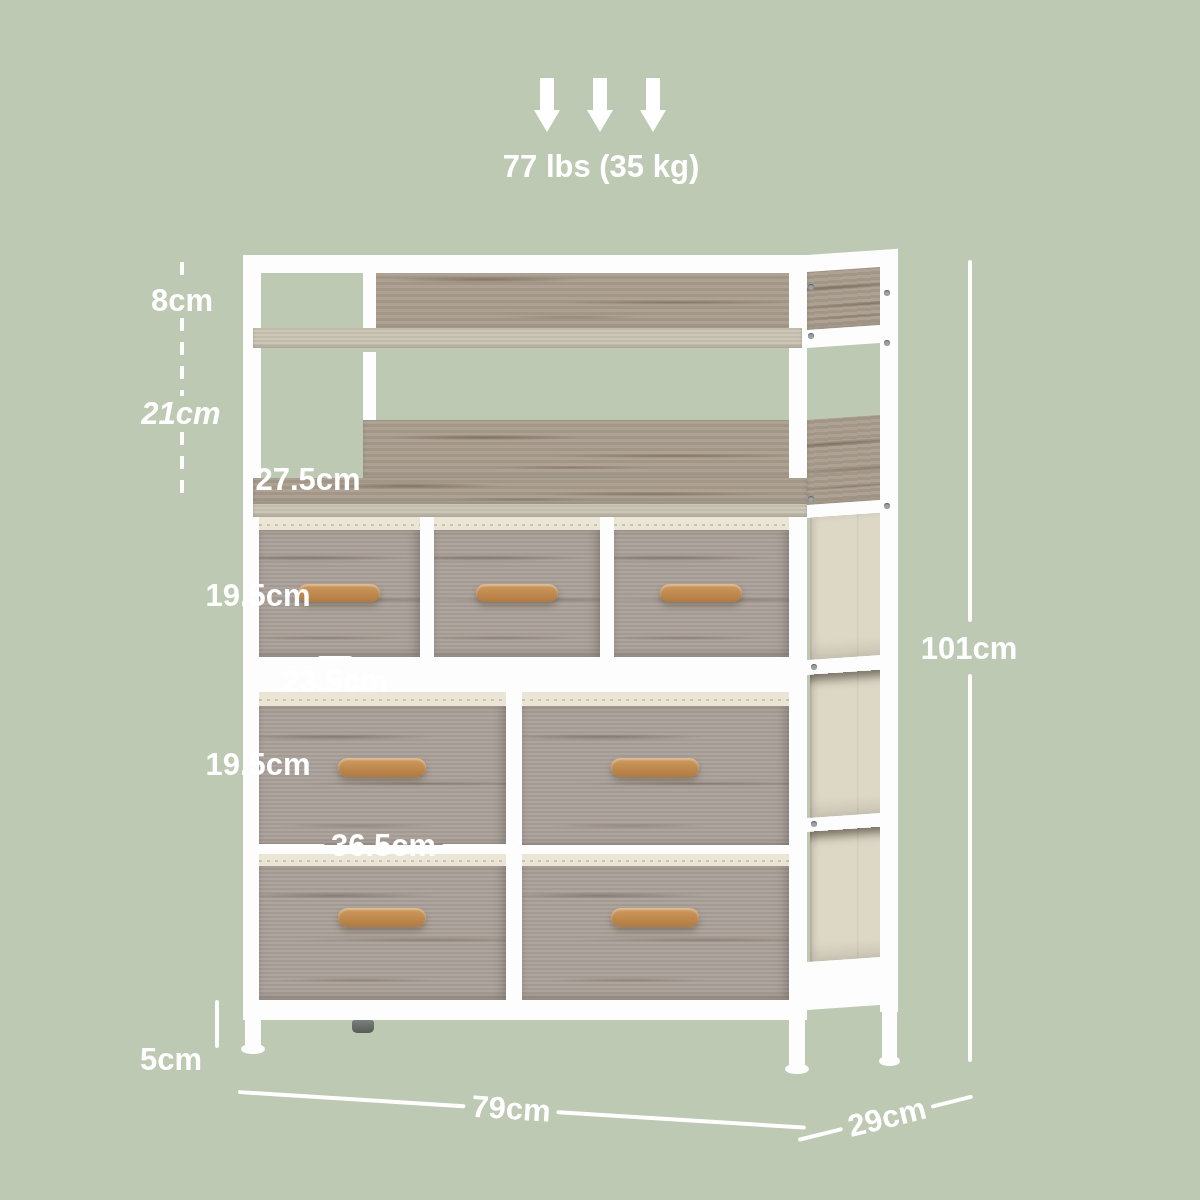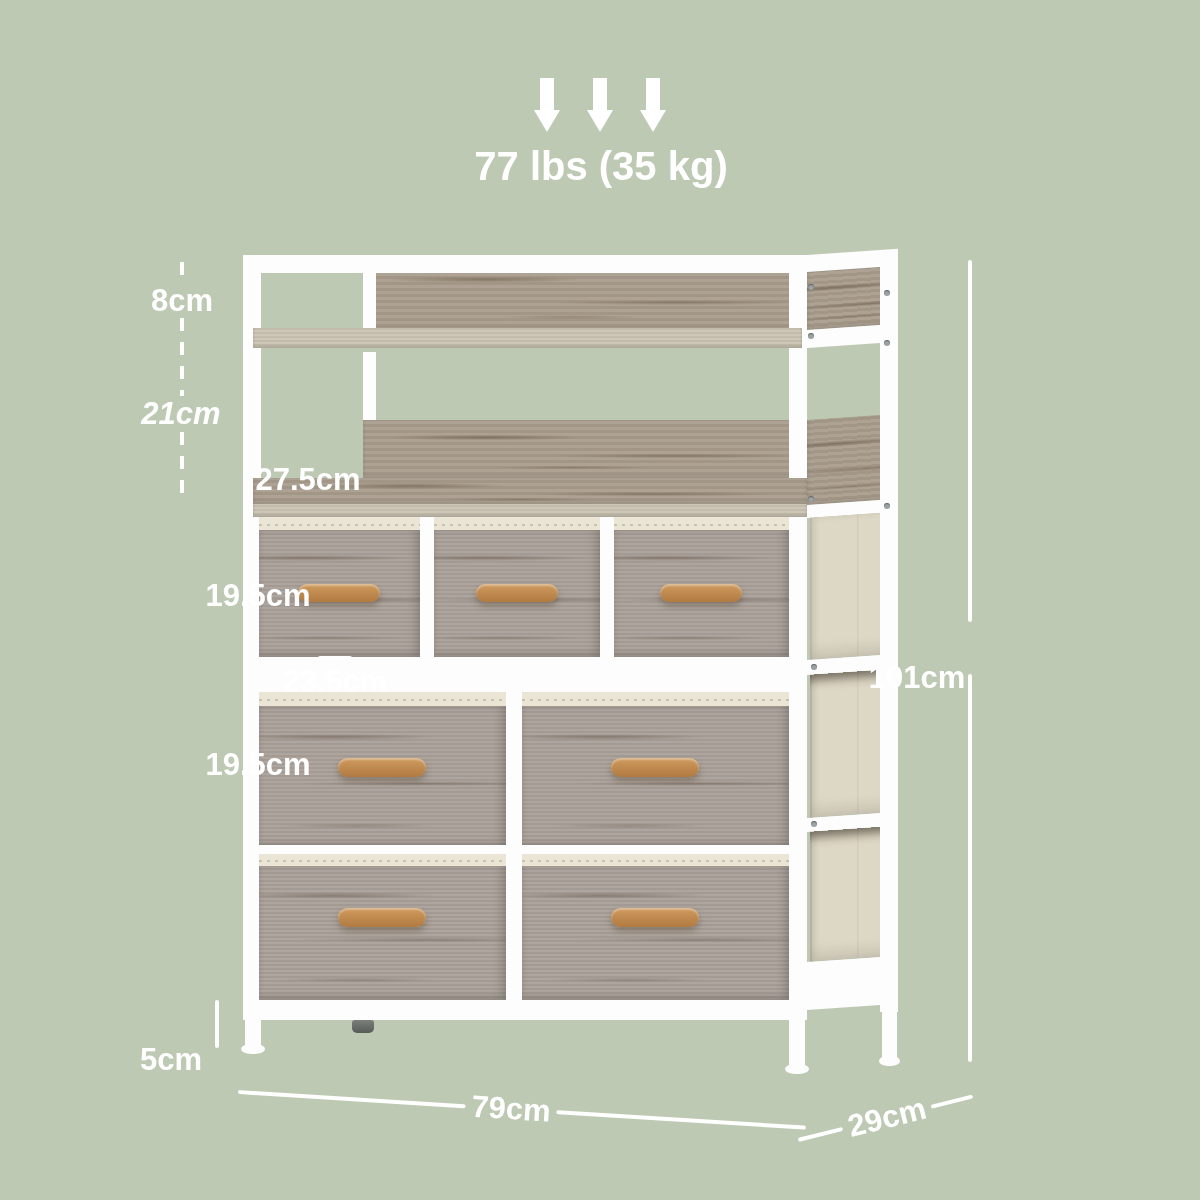--- a/index.html
+++ b/index.html
@@ -38,21 +38,21 @@
   .screw{width:6px;height:6px;border-radius:50%;background:#9ba1a4;box-shadow:inset 0 1px 1px rgba(0,0,0,.4);}
   .dim-label{color:#ffffff;font-size:31px;font-weight:700;white-space:nowrap;line-height:1;}
   .center{transform:translate(-50%,-50%);}
   .dimline{height:4px;background:#ffffff;border-radius:2px;}
   .vline{width:4px;background:#ffffff;border-radius:2px;}
   .vdash{width:4px;background-image:repeating-linear-gradient(180deg,#ffffff 0 13px,transparent 13px 24px);}
   .dimgroup{display:flex;align-items:center;gap:6px;}
   .arrow{width:26px;}
   .arrow .shaft{width:14px;height:32px;background:#ffffff;margin:0 auto;}
   .arrow .head{width:0;height:0;border-left:13px solid transparent;border-right:13px solid transparent;border-top:22px solid #ffffff;}
-  .weight{color:#ffffff;font-size:40px;font-weight:700;white-space:nowrap;line-height:1;}
+  .weight{color:#ffffff;font-size:31px;font-weight:700;white-space:nowrap;line-height:1;}
 </style>
 </head>
 <body>
 
 <div id="stage">
 
   <div class="abs arrow" style="left:534px;top:78px;">
       <div class="shaft"></div>
       <div class="head"></div>
     </div>
@@ -156,26 +156,31 @@
   <div class="abs dim-label center" style="left:258px;top:595px;">19.5cm</div>
 
   <div class="abs dimgroup" style="left:256px;top:656px;width:158px;flex-direction:column;">
     <div class="dimline" style="width:34px;"></div>
     <div class="dim-label">23.5cm</div>
     <div class="dimline" style="flex:1;"></div>
   </div>
 
   <div class="abs dim-label center" style="left:258px;top:764px;">19.5cm</div>
 
+  <div class="abs dimgroup" style="left:257px;top:830px;width:258px;">
+    <div class="dimline" style="width:68px;"></div>
+    <div class="dim-label">36.5cm</div>
+    <div class="dimline" style="flex:1;"></div>
+  </div>
 
   <div class="abs vline" style="left:215px;top:1000px;height:48px;"></div>
   <div class="abs dim-label center" style="left:171px;top:1059px;">5cm</div>
 
   <div class="abs vline" style="left:968px;top:260px;height:362px;"></div>
-  <div class="abs dim-label center" style="left:917px;top:648px;margin-top:29px;">101cm</div>
+  <div class="abs dim-label center" style="left:969px;top:648px;">101cm</div>
   <div class="abs vline" style="left:968px;top:674px;height:388px;"></div>
 
   <div class="abs dimgroup" style="left:238px;top:1076px;width:569px;transform:rotate(3.6deg);transform-origin:0 50%;">
     <div class="dimline" style="width:228px;"></div>
     <div class="dim-label">79cm</div>
     <div class="dimline" style="flex:1;"></div>
   </div>
 
   <div class="abs dimgroup" style="left:798px;top:1124px;width:180px;transform:rotate(-14deg);transform-origin:0 50%;">
     <div class="dimline" style="width:46px;"></div>

